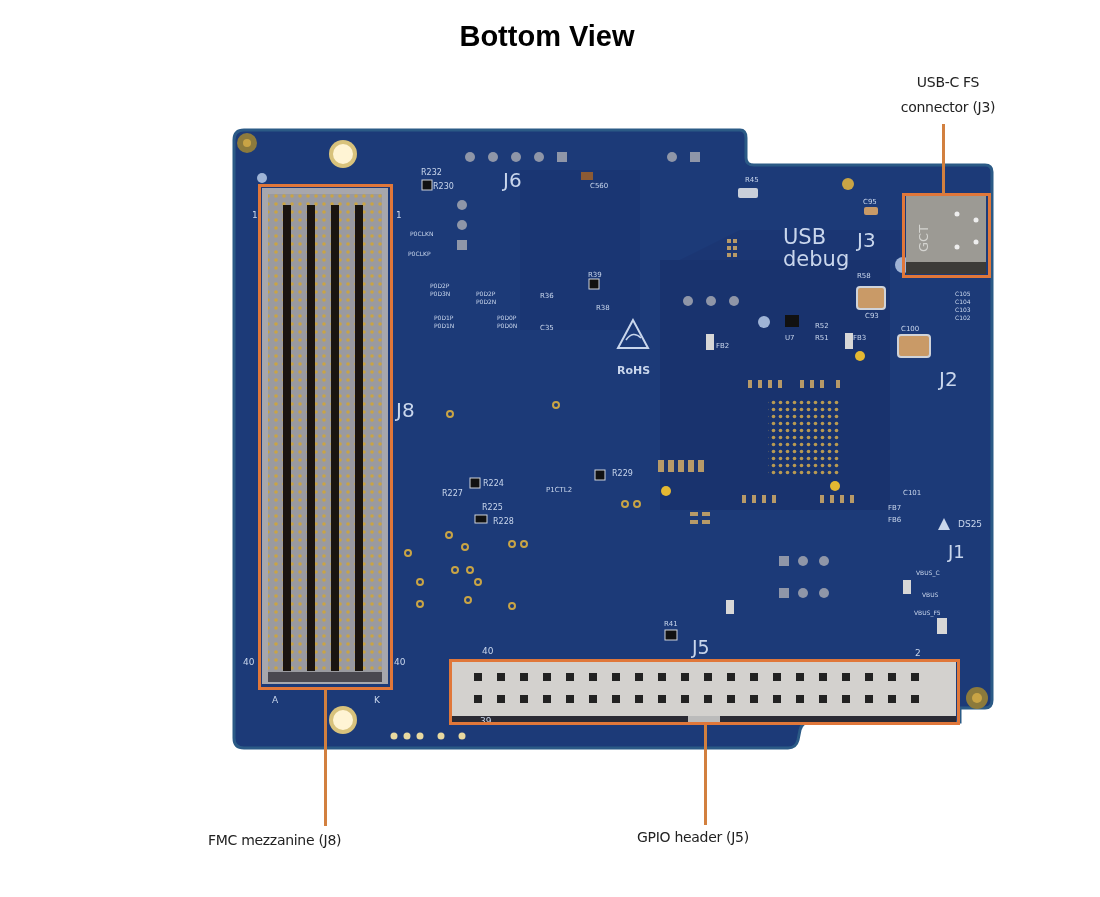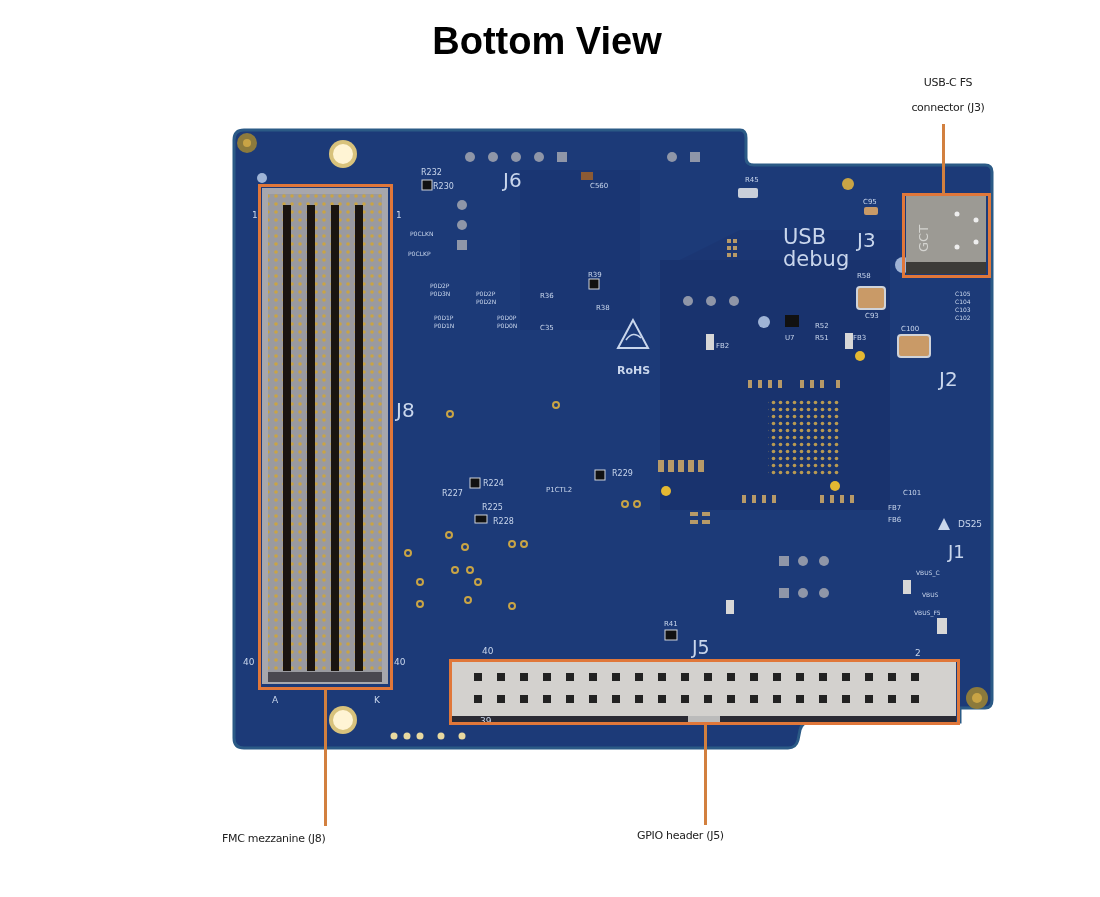--- a/index.html
+++ b/index.html
@@ -1,18 +1,18 @@
 <!DOCTYPE html>
 <html><head>
 <meta charset="utf-8">
 <style>
   html,body{margin:0;padding:0;background:#ffffff;}
   body{width:1100px;height:897px;position:relative;overflow:hidden;font-family:"Liberation Sans",sans-serif;}
-  .title{position:absolute;left:0;top:20px;width:1094px;text-align:center;font-weight:bold;font-size:38px;color:#000;}
-  .callout{position:absolute;font-family:"DejaVu Sans",sans-serif;font-size:11px;color:#222;letter-spacing:-0.3px;}
+  .title{position:absolute;left:0;top:20px;width:1094px;text-align:center;font-weight:bold;font-size:29px;color:#000;}
+  .callout{position:absolute;font-family:"DejaVu Sans",sans-serif;font-size:14px;color:#222;letter-spacing:-0.3px;}
   .leader{position:absolute;background:#d2803f;width:3px;}
   .hl{position:absolute;border:3px solid #e0773a;box-sizing:border-box;}
   svg{position:absolute;left:0;top:0;}
   .silk{fill:#c9d6ec;font-family:"DejaVu Sans",sans-serif;}
 </style>
 </head>
 <body>
 
 <div class="title">Bottom View</div>
 
@@ -297,14 +297,14 @@
 <div class="hl" style="left:902px;top:193px;width:89px;height:85px;"></div>
 
 <div class="leader" style="left:942px;top:124px;height:70px;"></div>
 <div class="leader" style="left:324px;top:690px;height:136px;"></div>
 <div class="leader" style="left:704px;top:725px;height:100px;"></div>
 
 <div class="callout" style="left:878px;top:70px;width:140px;text-align:center;line-height:25px;">
   <div>USB-C FS</div>
   <div>connector (J3)</div>
 </div>
-<div class="callout" style="left:222px;top:832px;">FMC mezzanine (J8)</div>
+<div class="callout" style="left:208px;top:832px;">FMC mezzanine (J8)</div>
 <div class="callout" style="left:637px;top:829px;">GPIO header (J5)</div>
 
 </body></html>

